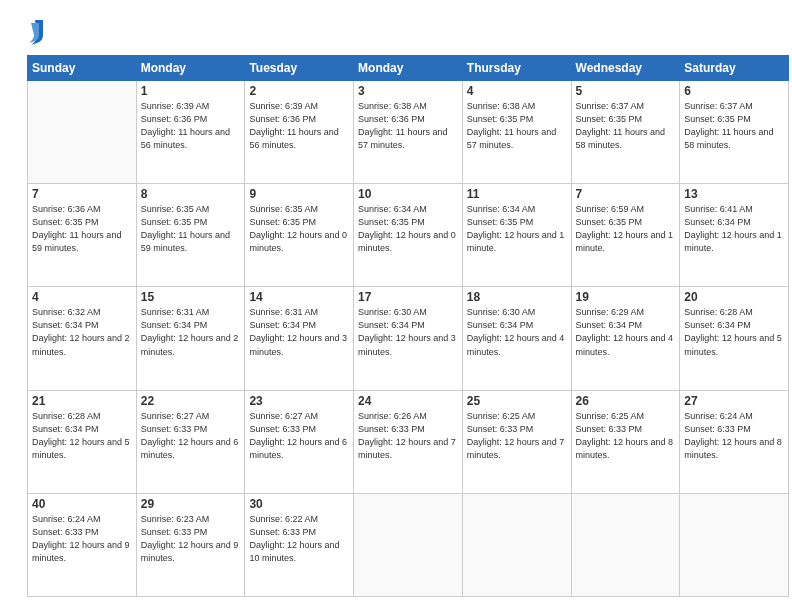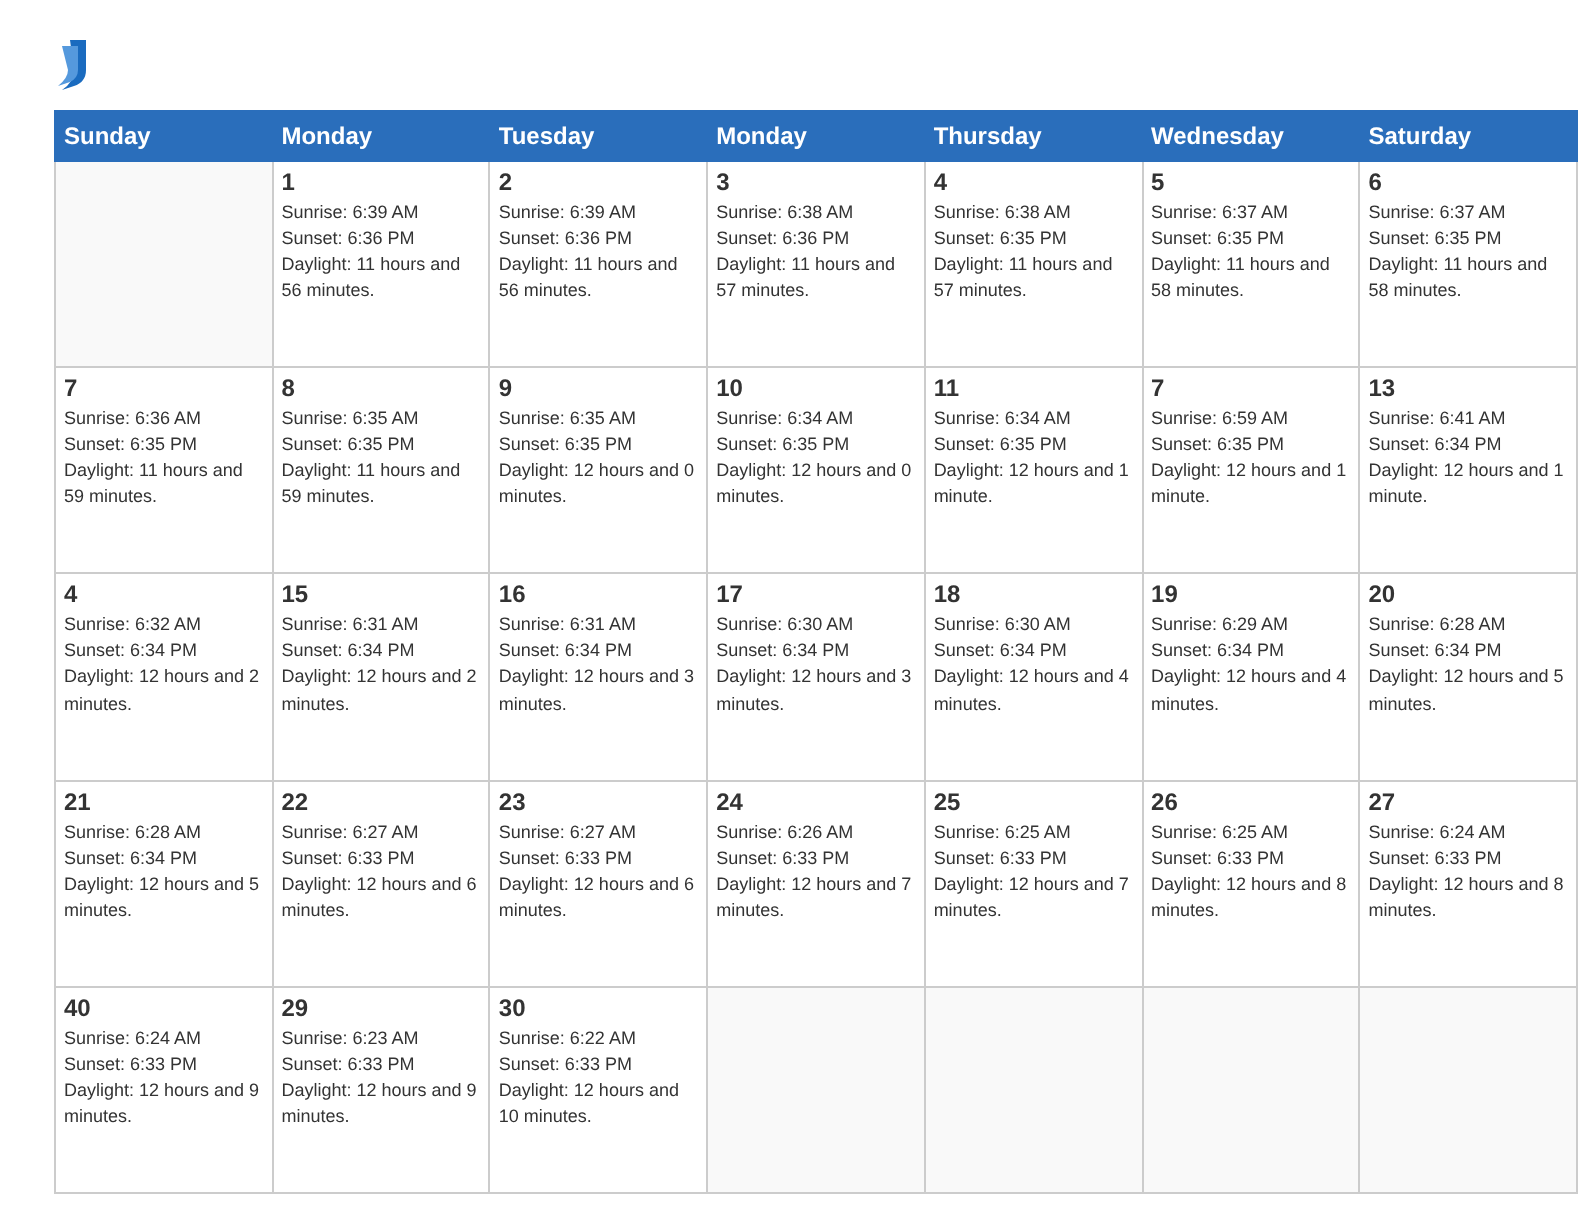--- a/index.html
+++ b/index.html
@@ -242,21 +242,21 @@
 and 2 minutes.</div>
           </td>
           <td>
             <span class="day-num">15</span>
             <div class="day-info">Sunrise: 6:31 AM
 Sunset: 6:34 PM
 Daylight: 12 hours
 and 2 minutes.</div>
           </td>
           <td>
-            <span class="day-num">16</span>
+            <span class="day-num">14</span>
             <div class="day-info">Sunrise: 6:31 AM
 Sunset: 6:34 PM
 Daylight: 12 hours
 and 3 minutes.</div>
           </td>
           <td>
             <span class="day-num">17</span>
             <div class="day-info">Sunrise: 6:30 AM
 Sunset: 6:34 PM
 Daylight: 12 hours

